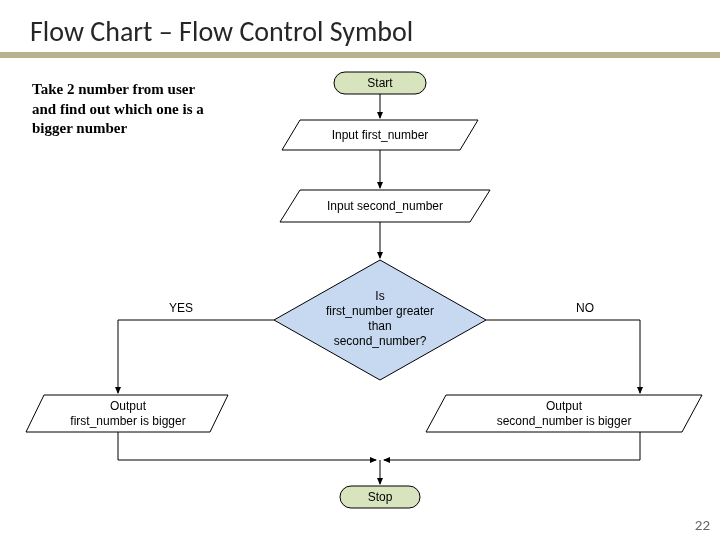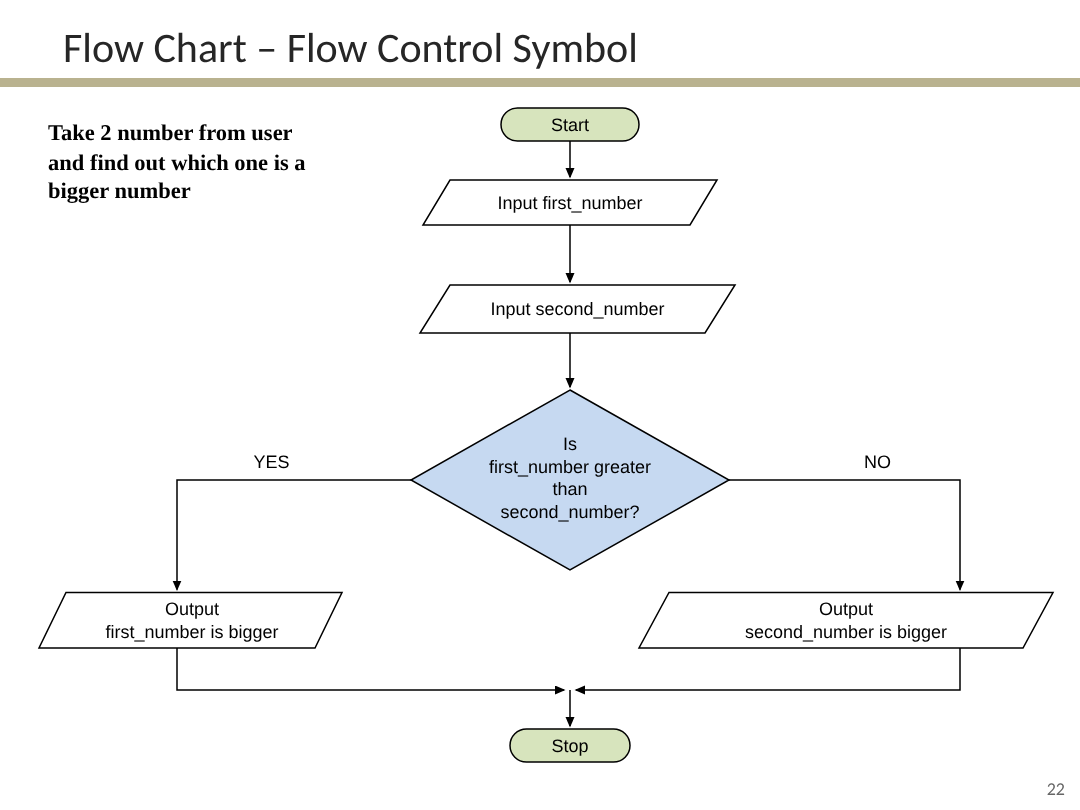--- a/index.html
+++ b/index.html
@@ -7,21 +7,21 @@
     width: 720px;
     height: 540px;
     background: #fff;
     font-family: "Calibri", "Arial", sans-serif;
     position: relative;
     overflow: hidden;
   }
   .title {
     font-size: 28px;
     color: #262626;
-    padding: 14px 0 6px 42px;
+    padding: 14px 0 6px 30px;
     font-weight: 400;
   }
   .title-underline {
     position: absolute;
     left: 0;
     top: 52px;
     width: 720px;
     height: 6px;
     background: #b9b28f;
   }
@@ -33,21 +33,21 @@
     font-size: 15px;
     font-weight: bold;
     font-family: Liberation Serif, serif;
     line-height: 1.3;
     color: #000;
   }
   .pagenum {
     position: absolute;
     right: 10px;
     bottom: 6px;
-    font-size: 12px;
+    font-size: 15px;
     color: #666;
   }
   svg.canvas {
     position: absolute;
     left: 0; top: 0;
     width: 720px; height: 540px;
   }
   .shape-text {
     font-family: Verdana, Arial, sans-serif;
     font-size: 12px;

